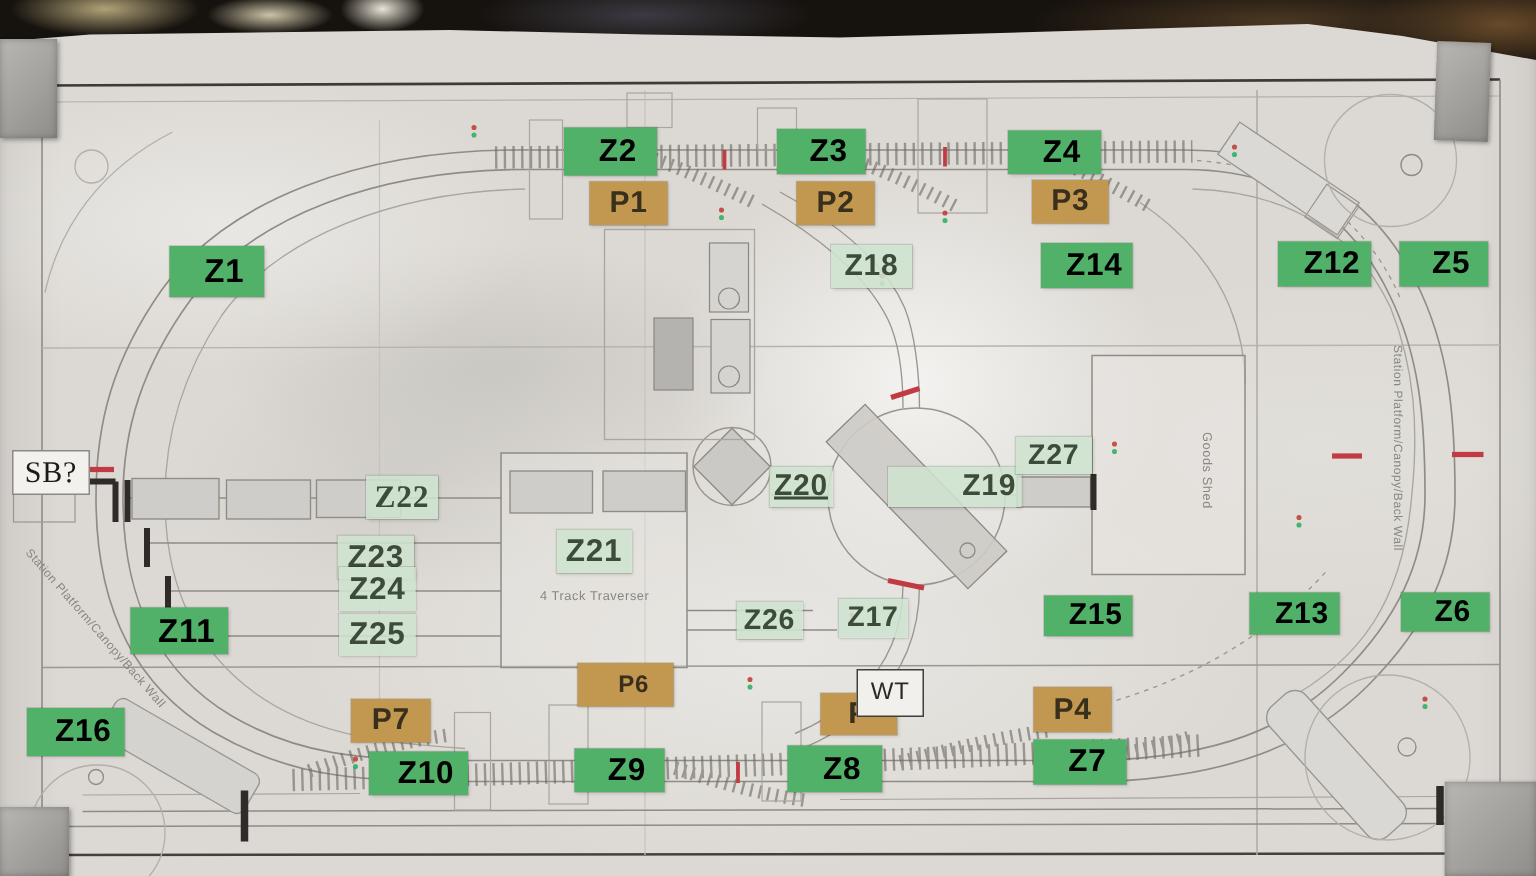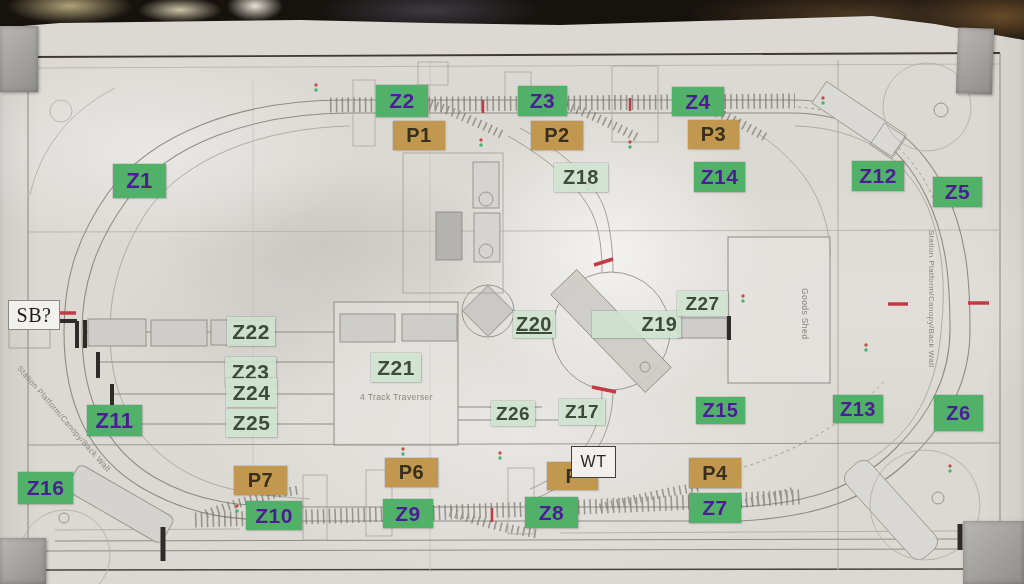--- a/index.html
+++ b/index.html
@@ -22,21 +22,21 @@
       radial-gradient(200px 120px at 260px 320px,rgba(196,194,190,.45),rgba(196,194,190,0) 70%),
       radial-gradient(230px 210px at 610px 255px,rgba(246,245,243,.9),rgba(246,245,243,0) 72%),
       radial-gradient(430px 200px at 520px 430px,rgba(241,240,237,.6),rgba(241,240,237,0) 75%),
       radial-gradient(380px 160px at 880px 300px,rgba(229,227,223,.6),rgba(229,227,223,0) 75%),
       linear-gradient(90deg,rgba(0,0,0,.06),rgba(0,0,0,0) 4%,rgba(0,0,0,0) 96%,rgba(0,0,0,.05));
     box-shadow:inset 0 6px 10px -6px rgba(0,0,0,.55);}
   #plan-svg{position:absolute;left:0;top:0;}
   #labels{position:absolute;inset:0;}
   .lbl{position:absolute;display:flex;align-items:center;justify-content:center;
     font-weight:bold;letter-spacing:.5px;box-shadow:0 0 0 .5px rgba(0,0,0,.18),1px 1px 2px rgba(0,0,0,.12);}
-  .green{background:#52b169;color:#4c1d95;}
+  .green{background:#52b169;color:#000000;padding-left:10px;}
   .pale{background:rgba(206,227,207,.88);color:#3c4b3a;}
   .tan{background:#c2974f;color:#38301c;}
   .serif-box{background:#f3f1ed;font-family:"Liberation Serif",serif;font-weight:normal;color:#1d1b19;border:1px solid #8d8984;box-shadow:none;}
   .plain-box{background:#f2f0ec;font-weight:normal;color:#2b2927;border:1.5px solid #413e3b;box-shadow:none;}
   .ptext{position:absolute;white-space:nowrap;color:#87867f;letter-spacing:.4px;}
   .tab{position:absolute;background:linear-gradient(135deg,#b9b7b4 0%,#908e8b 100%);
     box-shadow:inset 0 0 5px rgba(0,0,0,.25),1px 1px 3px rgba(0,0,0,.35);}
 </style>
 </head>
 <body>
@@ -195,48 +195,48 @@
           <circle cx="237" cy="511" r="1.7"></circle>
       </g>
     </g>
   </svg>
 
   <div id="labels">
       <div class="lbl green" style="left: 113px; top: 164px; width: 53px; height: 34px; font-size: 22px;">Z1</div>
       <div class="lbl green" style="left: 376px; top: 85px; width: 52px; height: 32px; font-size: 21px;">Z2</div>
       <div class="lbl green" style="left: 518px; top: 86px; width: 49px; height: 30px; font-size: 21px;">Z3</div>
       <div class="lbl green" style="left: 672px; top: 87px; width: 52px; height: 29px; font-size: 21px;">Z4</div>
-      <div class="lbl green" style="left: 933px; top: 161px; width: 49px; height: 30px; font-size: 21px; margin-top: 16px;">Z5</div>
-      <div class="lbl green" style="left: 934px; top: 395px; width: 49px; height: 36px; font-size: 20px;">Z6</div>
+      <div class="lbl green" style="left: 933px; top: 161px; width: 49px; height: 30px; font-size: 21px;">Z5</div>
+      <div class="lbl green" style="left: 934px; top: 395px; width: 49px; height: 26px; font-size: 20px;">Z6</div>
       <div class="lbl green" style="left: 677px; top: 493px; width: 52px; height: 30px; font-size: 21px; margin-left: 12px;">Z7</div>
       <div class="lbl green" style="left: 525px; top: 497px; width: 53px; height: 31px; font-size: 21px;">Z8</div>
       <div class="lbl green" style="left: 383px; top: 499px; width: 50px; height: 29px; font-size: 21px;">Z9</div>
       <div class="lbl green" style="left: 246px; top: 501px; width: 56px; height: 29px; font-size: 21px;">Z10</div>
       <div class="lbl green" style="left: 87px; top: 405px; width: 55px; height: 31px; font-size: 22px;">Z11</div>
       <div class="lbl green" style="left: 852px; top: 161px; width: 52px; height: 30px; font-size: 21px;">Z12</div>
       <div class="lbl green" style="left: 833px; top: 395px; width: 50px; height: 28px; font-size: 20px;">Z13</div>
       <div class="lbl green" style="left: 694px; top: 162px; width: 51px; height: 30px; font-size: 21px;">Z14</div>
       <div class="lbl green" style="left: 696px; top: 397px; width: 49px; height: 27px; font-size: 20px;">Z15</div>
       <div class="lbl green" style="left: 18px; top: 472px; width: 55px; height: 32px; font-size: 21px;">Z16</div>
       <div class="lbl pale" style="left: 559px; top: 399px; width: 46px; height: 26px; font-size: 19px;">Z17</div>
       <div class="lbl pale" style="left: 554px; top: 163px; width: 54px; height: 29px; font-size: 20px;">Z18</div>
       <div class="lbl pale" style="left: 592px; top: 311px; width: 43px; height: 27px; font-size: 20px; padding-left: 46px;">Z19</div>
       <div class="lbl pale" style="left: 513px; top: 311px; width: 42px; height: 27px; font-size: 20px; text-decoration: underline;">Z20</div>
       <div class="lbl pale" style="left: 371px; top: 353px; width: 50px; height: 29px; font-size: 21px;">Z21</div>
-      <div class="lbl pale" style="left: 227px; top: 317px; width: 48px; height: 29px; font-size: 21px;">Z22</div>
+      <div class="lbl pale" style="left: 244px; top: 317px; width: 48px; height: 29px; font-size: 21px; font-family: Liberation Serif, serif;">Z22</div>
       <div class="lbl pale" style="left: 225px; top: 347px; width: 51px; height: 29px; font-size: 21px; margin-top: 10px;">Z23</div>
       <div class="lbl pale" style="left: 226px; top: 378px; width: 51px; height: 29px; font-size: 21px;">Z24</div>
       <div class="lbl pale" style="left: 226px; top: 409px; width: 51px; height: 28px; font-size: 21px;">Z25</div>
       <div class="lbl pale" style="left: 491px; top: 401px; width: 44px; height: 25px; font-size: 19px;">Z26</div>
       <div class="lbl pale" style="left: 677px; top: 291px; width: 51px; height: 25px; font-size: 19px; text-align: center;">Z27</div>
       <div class="lbl tan" style="left: 393px; top: 121px; width: 52px; height: 29px; font-size: 20px;">P1</div>
       <div class="lbl tan" style="left: 531px; top: 121px; width: 52px; height: 29px; font-size: 20px;">P2</div>
       <div class="lbl tan" style="left: 688px; top: 120px; width: 51px; height: 29px; font-size: 20px;">P3</div>
       <div class="lbl tan" style="left: 689px; top: 458px; width: 52px; height: 30px; font-size: 20px;">P4</div>
-      <div class="lbl tan" style="left: 385px; top: 458px; width: 53px; height: 29px; font-size: 20px;">P6</div>
+      <div class="lbl tan" style="left: 385px; top: 442px; width: 53px; height: 29px; font-size: 16px; padding-left: 11px;">P6</div>
       <div class="lbl tan" style="left: 234px; top: 466px; width: 53px; height: 29px; font-size: 20px;">P7</div>
       <div class="lbl tan" style="left: 547px; top: 462px; width: 51px; height: 28px; font-size: 20px;">P</div>
       <div class="lbl serif-box" style="left: 8px; top: 300px; width: 50px; height: 28px; font-size: 20px;">SB?</div>
       <div class="lbl plain-box" style="left: 571px; top: 446px; width: 43px; height: 30px; font-size: 16px;">WT</div>
       <div class="ptext" style="left: 360px; top: 392px; font-size: 8.5px;">4 Track Traverser</div>
       <div class="ptext" style="left: 810px; top: 288px; font-size: 8.5px; transform: rotate(90deg); transform-origin: 0px 0px;">Goods Shed</div>
       <div class="ptext" style="left: 936px; top: 230px; font-size: 8px; transform: rotate(90deg); transform-origin: 0px 0px;">Station Platform/Canopy/Back Wall</div>
       <div class="ptext" style="left: 22px; top: 364px; font-size: 8px; transform: rotate(49deg); transform-origin: 0px 0px;">Station Platform/Canopy/Back Wall</div>
     </div>
 

